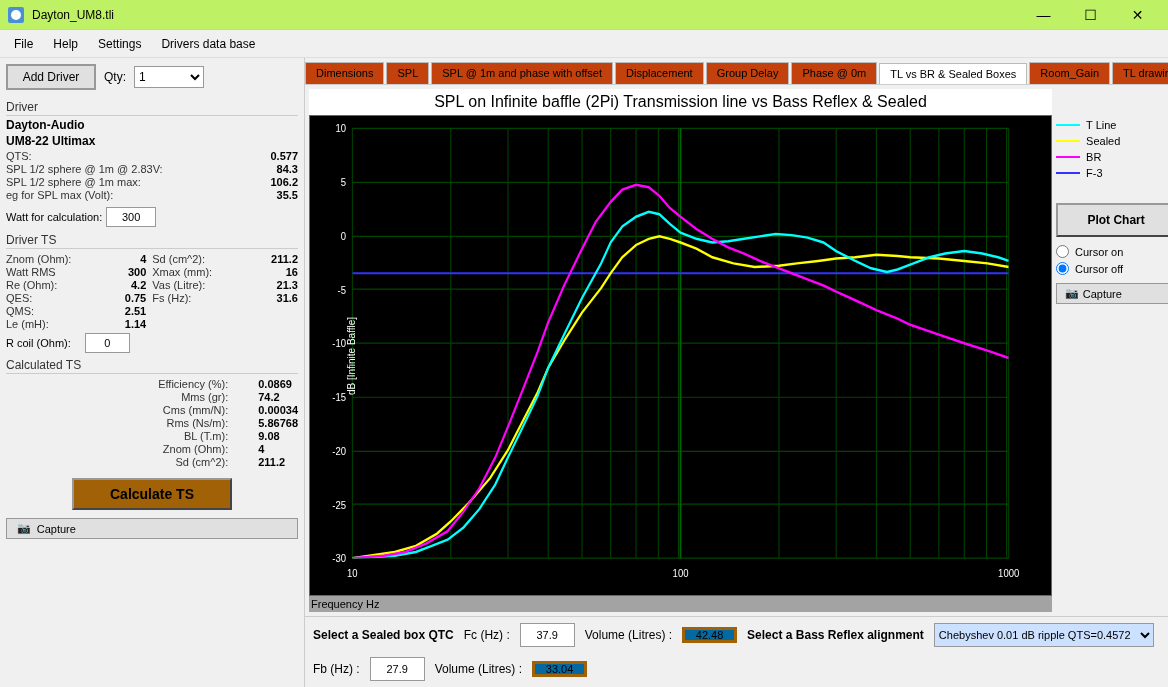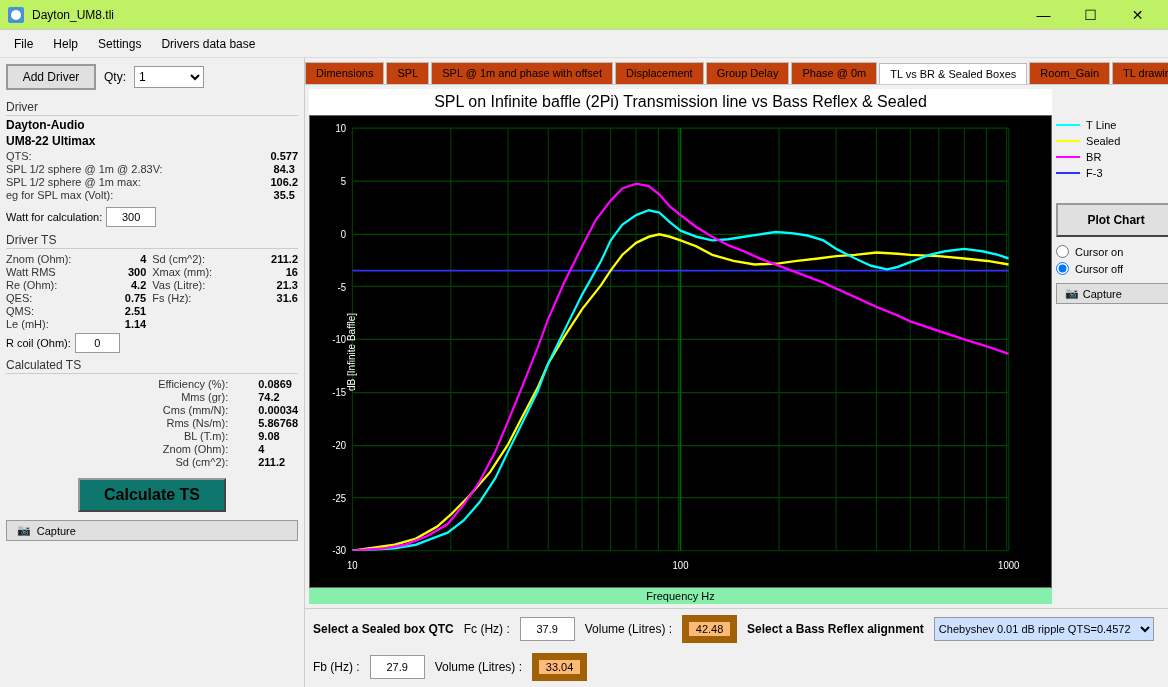--- a/index.html
+++ b/index.html
@@ -25,74 +25,74 @@
     .add-driver-row { display: flex; align-items: center; gap: 8px; margin-bottom: 6px; }
     .add-driver-btn { background: #e0e0e0; border: 2px solid #999; padding: 4px 12px; font-size: 12px; font-weight: normal; cursor: pointer; min-width: 90px; }
     .qty-label { font-size: 12px; }
     .qty-select { width: 70px; height: 22px; font-size: 12px; border: 1px solid #999; background: white; }
 
     .section-title { font-size: 12px; color: #333; margin: 4px 0 2px; border-bottom: 1px solid #ccc; padding-bottom: 1px; }
     .driver-name { font-weight: bold; font-size: 12px; margin-bottom: 2px; }
     
     .driver-info-grid { display: grid; grid-template-columns: 1fr auto auto; gap: 1px 4px; font-size: 11px; margin-bottom: 4px; }
     .driver-info-grid .label { color: #333; }
-    .driver-info-grid .value { font-weight: bold; text-align: center; }
+    .driver-info-grid .value { font-weight: bold; text-align: right; }
     
     .watt-row { display: flex; align-items: center; gap: 4px; margin: 2px 0; font-size: 11px; }
     .watt-input { width: 50px; height: 20px; border: 1px solid #999; text-align: center; font-size: 11px; }
     
     .ts-grid { display: grid; grid-template-columns: 1fr auto 1fr auto; gap: 1px 6px; font-size: 11px; margin: 2px 0; }
     .ts-grid .lbl { color: #333; }
     .ts-grid .val { font-weight: bold; text-align: right; }
     
-    .rcoil-row { display: flex; align-items: center; gap: 4px; font-size: 11px; margin: 1px 0; }
+    .rcoil-row { display: flex; align-items: center; gap: 14px; font-size: 11px; margin: 1px 0; }
     .rcoil-input { width: 45px; height: 20px; border: 1px solid #999; text-align: center; font-size: 11px; }
     
     .calc-ts-grid { display: grid; grid-template-columns: 1fr auto; gap: 1px 6px; font-size: 11px; margin: 2px 0; }
     .calc-ts-grid .lbl { text-align: right; color: #333; }
     .calc-ts-grid .val { font-weight: bold; margin-left: 24px; }
     
-    .calc-btn { background: #0f766e; border: 2px outset #999; padding: 6px 16px; font-size: 16px; font-weight: bold; cursor: pointer; margin: 8px auto 4px; display: block; width: 148px; }
+    .calc-btn { background: #a16207; border: 2px outset #999; padding: 6px 16px; font-size: 14px; font-weight: bold; cursor: pointer; margin: 8px auto 4px; display: block; width: 160px; }
     
     .capture-btn-left { display: flex; align-items: center; gap: 6px; background: #e0e0e0; border: 1px solid #999; padding: 3px 10px; cursor: pointer; font-size: 11px; margin-top: 4px; }
 
     
     .right-panel { flex: 1; display: flex; flex-direction: column; background: #f0f0f0; }
 
     
     .tabs-row { display: flex; background: #f0f0f0; border-bottom: 1px solid #ccc; padding-top: 4px; flex-wrap: nowrap; overflow-x: auto; }
     .tab { padding: 4px 10px; font-size: 11px; cursor: pointer; background: #c2410c; border: 1px solid #bbb; border-bottom: none; margin-right: 2px; white-space: nowrap; }
     .tab.active { background: white; border-bottom: 1px solid white; position: relative; top: 1px; }
 
     
     .chart-section { flex: 1; display: flex; padding: 4px; gap: 4px; }
     .chart-container { flex: 1; display: flex; flex-direction: column; }
     .chart-title { text-align: center; font-size: 16px; padding: 4px; background: white; }
     .chart-area { flex: 1; position: relative; background: black; border: 1px solid #666; }
-    .chart-xlabel { text-align: center; font-size: 11px; padding: 2px; background: #86efac; }
+    .chart-xlabel { font-size: 11px; padding: 2px; background: #a3a3a3; }
     
     .chart-side { width: 130px; display: flex; flex-direction: column; align-items: flex-start; padding-top: 30px; gap: 4px; }
     .legend-item { display: flex; align-items: center; gap: 6px; font-size: 11px; }
     .legend-line { width: 24px; height: 2px; }
     
     .chart-controls { display: flex; flex-direction: column; gap: 8px; margin-top: 20px; }
     .plot-chart-btn { background: #e0e0e0; border: 2px outset #999; padding: 8px 14px; font-size: 12px; font-weight: bold; cursor: pointer; width: 120px; }
     
     .radio-group { display: flex; flex-direction: column; gap: 4px; }
     .radio-row { display: flex; align-items: center; gap: 6px; font-size: 11px; cursor: pointer; }
     .radio-input { cursor: pointer; }
     
     .capture-btn-right { display: flex; align-items: center; gap: 4px; background: #e0e0e0; border: 1px solid #999; padding: 3px 8px; cursor: pointer; font-size: 11px; }
 
     
     .bottom-bar { background: #f0f0f0; border-top: 1px solid #ccc; padding: 6px 8px; display: flex; align-items: center; gap: 10px; flex-wrap: wrap; }
     .bottom-label { font-size: 12px; font-weight: bold; }
     .bottom-select { height: 24px; font-size: 11px; border: 1px solid #999; background: white; }
     .bottom-input { width: 55px; height: 24px; border: 1px solid #999; text-align: center; font-size: 11px; background: white; }
-    .bottom-value { width: 55px; height: 28px; border: 7px solid #a16207; text-align: center; font-size: 11px; background: #fdba74; }
+    .bottom-value { width: 55px; height: 16px; border: 3px solid #a16207; text-align: center; font-size: 11px; background: #0369a1; }
 
     
     .chart-svg { width: 100%; height: 100%; }
     
     
     .grid-v { stroke: #004400; stroke-width: 1; }
     .grid-h { stroke: #004400; stroke-width: 1; }
     .axis-text { fill: white; font-size: 9px; font-family: Arial; }
   </style>
 </head>

